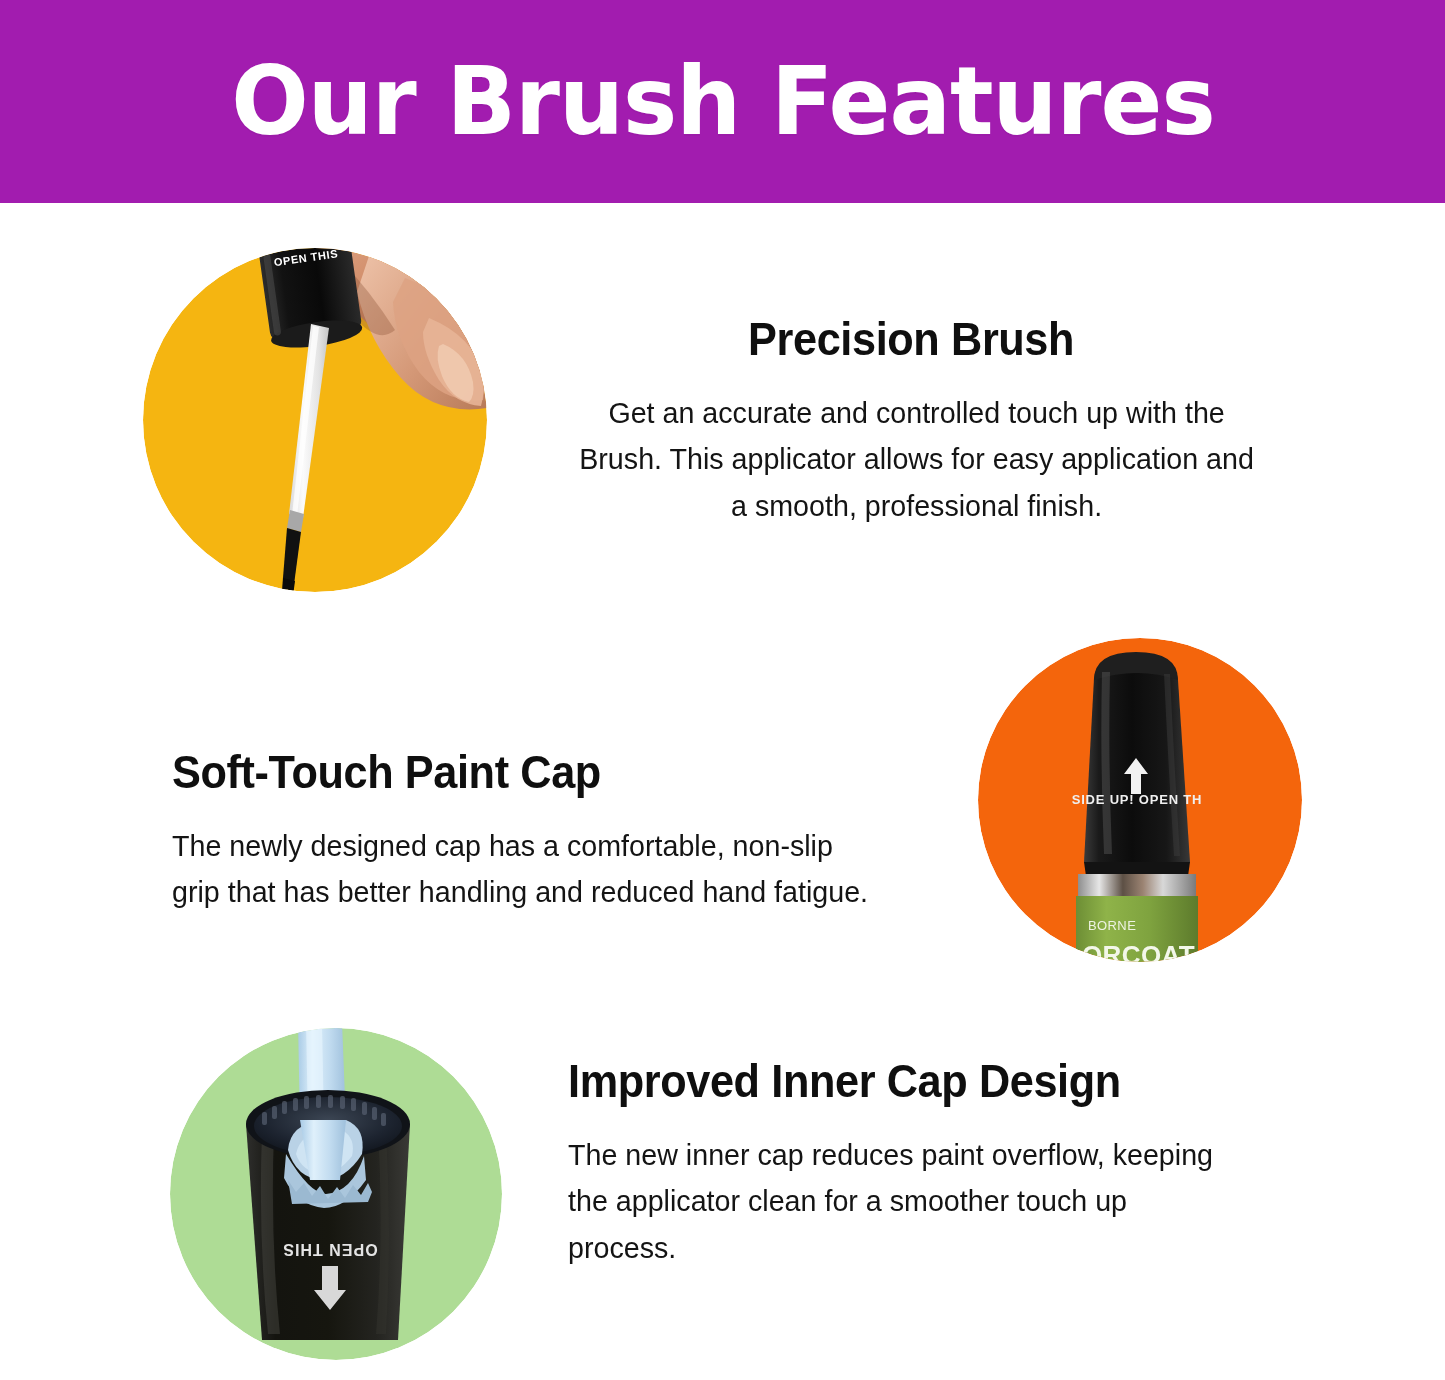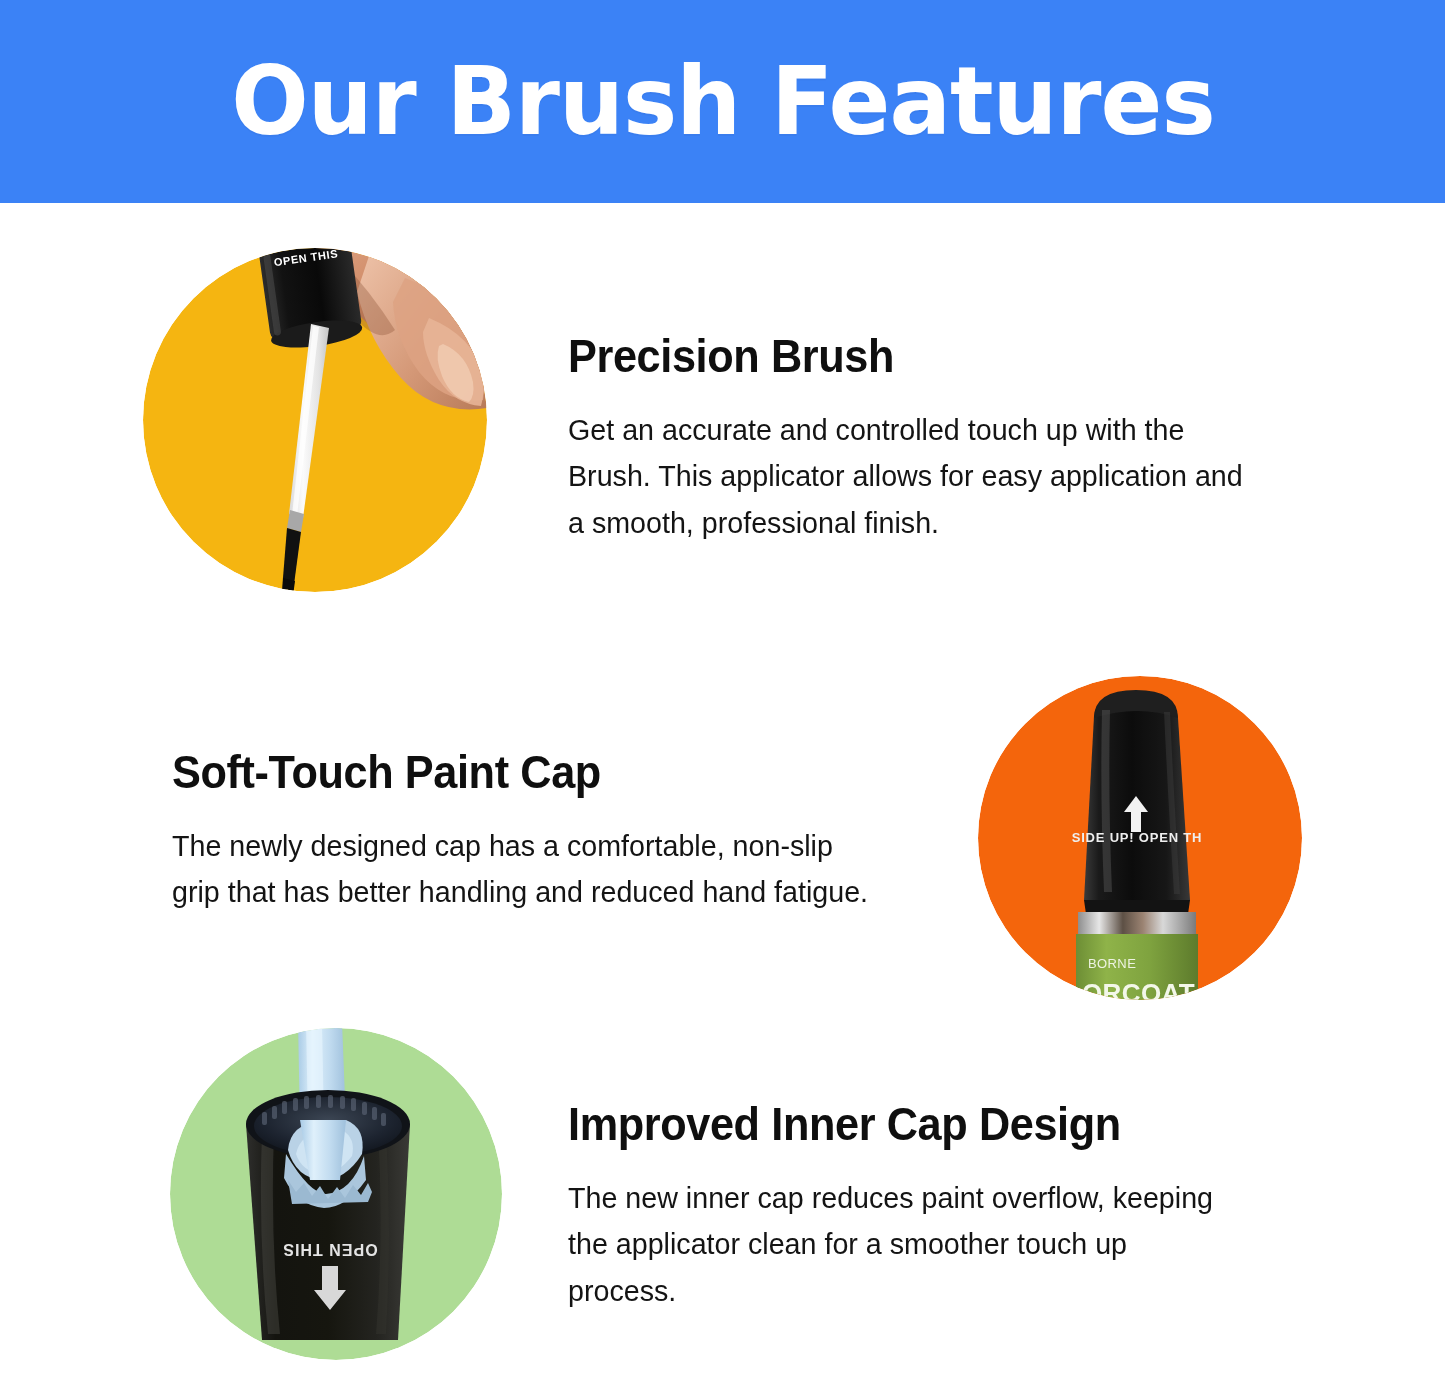--- a/index.html
+++ b/index.html
@@ -14,21 +14,21 @@
     position: relative;
     overflow: hidden;
   }
 
   
   .banner {
     position: absolute;
     left: 0; top: 0;
     width: 1445px;
     height: 203px;
-    background: #3b82f6;
+    background: #a21caf;
     display: flex;
     align-items: center;
     justify-content: center;
   }
   .banner-title {
     color: #ffffff;
     font-family: "DejaVu Sans", sans-serif;
     font-weight: bold;
     font-size: 94px;
     letter-spacing: -1px;
@@ -68,29 +68,29 @@
     font-size: 30px;
     color: #141414;
     line-height: 1.55;
     margin: 0;
     transform: scaleX(0.955);
     transform-origin: left top;
   }
 
   
   #feature-1 .media { left: 143px; top: 248px; width: 344px; height: 344px; }
-  #feature-1 .copy  { left: 568px; top: 332px; width: 730px; }
+  #feature-1 .copy  { left: 568px; top: 315px; width: 730px; text-align: center; }
 
   
   #feature-2 .copy  { left: 172px; top: 748px; width: 740px; }
-  #feature-2 .media { left: 978px; top: 676px; width: 324px; height: 324px; }
+  #feature-2 .media { left: 978px; top: 638px; width: 324px; height: 324px; }
 
   
   #feature-3 .media { left: 170px; top: 1028px; width: 332px; height: 332px; }
-  #feature-3 .copy  { left: 568px; top: 1100px; width: 700px; }
+  #feature-3 .copy  { left: 568px; top: 1057px; width: 700px; }
 
   svg { display: block; }
 </style>
 </head>
 <body>
 
 <div class="banner">
   <h1 class="banner-title">Our Brush Features</h1>
 </div>
 

